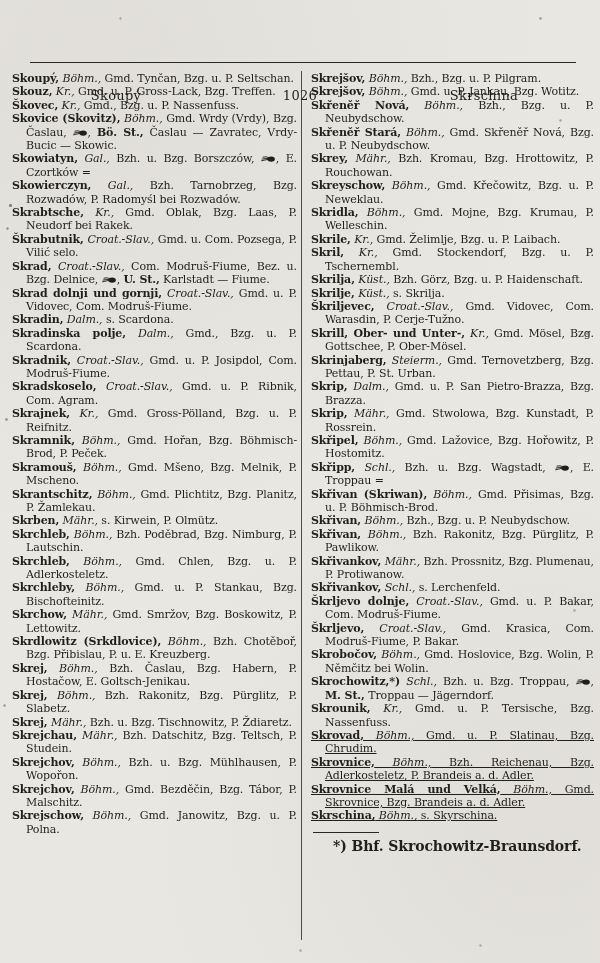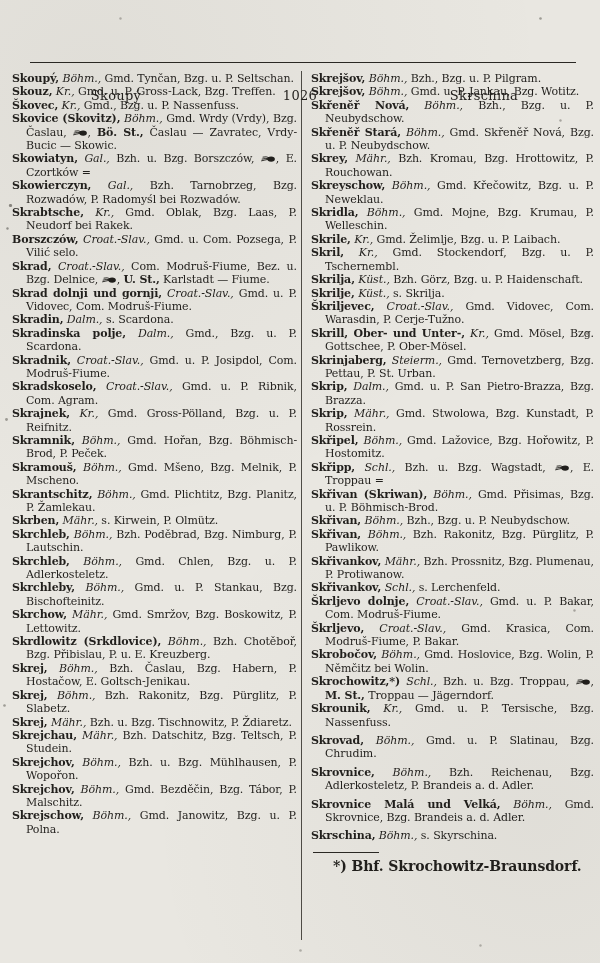--- a/index.html
+++ b/index.html
@@ -31,21 +31,21 @@
   .col{
     position:absolute;top:72px;width:285px;
     font-size:11px;line-height:13.4px;letter-spacing:-.1px;
   }
   .col-left{left:12px;}
   .col-right{left:311px;width:283px;}
   p.entry{
     margin:0;text-align:justify;
     padding-left:14px;text-indent:-14px;
   }
-  p.entry.gap{margin-top:5px;}
+  p.entry.gap{text-decoration:underline;}
   p.entry b{font-weight:bold;}
   p.entry i{font-style:italic;}
   .rail{display:inline-block;width:15px;height:9px;vertical-align:-1px;}
   .rail svg{display:block;width:15px;height:9px;}
   .foot-rule{width:66px;border-top:1.2px solid #2a2823;margin:9px 0 7px 2px;}
   .footnote{margin:0;padding-left:22px;font-weight:bold;font-size:14px;line-height:13.4px;}
   .speckles{
     position:absolute;top:0;left:0;width:1px;height:1px;border-radius:50%;
     box-shadow:
       10px 205px 0 1.1px rgba(45,42,36,.5),
@@ -84,21 +84,21 @@
       <p class="entry"><b>Skovice (Skovitz),</b><i> Böhm.,</i><span> Gmd. Wrdy (Vrdy), Bzg. Časlau, </span><span class="rail"><svg viewBox="0 0 26 14" xmlns="http://www.w3.org/2000/svg">
             <ellipse cx="17.5" cy="8" rx="6.5" ry="4.6" fill="#211f1c"></ellipse>
             <path d="M1 11 Q7 9.5 12 8.5 M2 8 Q7.5 6.5 12.5 7 M3.5 4.5 Q9 3 14 5.5" stroke="#211f1c" stroke-width="1.6" fill="none" stroke-linecap="round"></path>
           </svg></span><span>, </span><b>Bö. St.,</b><span> Časlau — Zavratec, Vrdy-Bucic — Skowic.</span></p>
       <p class="entry"><b>Skowiatyn,</b><i> Gal.,</i><span> Bzh. u. Bzg. Borszczów, </span><span class="rail"><svg viewBox="0 0 26 14" xmlns="http://www.w3.org/2000/svg">
             <ellipse cx="17.5" cy="8" rx="6.5" ry="4.6" fill="#211f1c"></ellipse>
             <path d="M1 11 Q7 9.5 12 8.5 M2 8 Q7.5 6.5 12.5 7 M3.5 4.5 Q9 3 14 5.5" stroke="#211f1c" stroke-width="1.6" fill="none" stroke-linecap="round"></path>
           </svg></span><span>, E. Czortków =</span></p>
       <p class="entry"><b>Skowierczyn,</b><i> Gal.,</i><span> Bzh. Tarnobrzeg, Bzg. Rozwadów, P. Radomyśl bei Rozwadów.</span></p>
       <p class="entry"><b>Skrabtsche,</b><i> Kr.,</i><span> Gmd. Oblak, Bzg. Laas, P. Neudorf bei Rakek.</span></p>
-      <p class="entry"><b>Borszczów,</b><i> Croat.-Slav.,</i><span> Gmd. u. Com. Pozsega, P. Vilić selo.</span></p>
+      <p class="entry"><b>Škrabutnik,</b><i> Croat.-Slav.,</i><span> Gmd. u. Com. Pozsega, P. Vilić selo.</span></p>
       <p class="entry"><b>Skrad,</b><i> Croat.-Slav.,</i><span> Com. Modruš-Fiume, Bez. u. Bzg. Delnice, </span><span class="rail"><svg viewBox="0 0 26 14" xmlns="http://www.w3.org/2000/svg">
             <ellipse cx="17.5" cy="8" rx="6.5" ry="4.6" fill="#211f1c"></ellipse>
             <path d="M1 11 Q7 9.5 12 8.5 M2 8 Q7.5 6.5 12.5 7 M3.5 4.5 Q9 3 14 5.5" stroke="#211f1c" stroke-width="1.6" fill="none" stroke-linecap="round"></path>
           </svg></span><span>, </span><b>U. St.,</b><span> Karlstadt — Fiume.</span></p>
       <p class="entry"><b>Skrad dolnji und gornji,</b><i> Croat.-Slav.,</i><span> Gmd. u. P. Vidovec, Com. Modruš-Fiume.</span></p>
       <p class="entry"><b>Skradin,</b><i> Dalm.,</i><span> s. Scardona.</span></p>
       <p class="entry"><b>Skradinska polje,</b><i> Dalm.,</i><span> Gmd., Bzg. u. P. Scardona.</span></p>
       <p class="entry"><b>Skradnik,</b><i> Croat.-Slav.,</i><span> Gmd. u. P. Josipdol, Com. Modruš-Fiume.</span></p>
       <p class="entry"><b>Skradskoselo,</b><i> Croat.-Slav.,</i><span> Gmd. u. P. Ribnik, Com. Agram.</span></p>
       <p class="entry"><b>Skrajnek,</b><i> Kr.,</i><span> Gmd. Gross-Pölland, Bzg. u. P. Reifnitz.</span></p>

